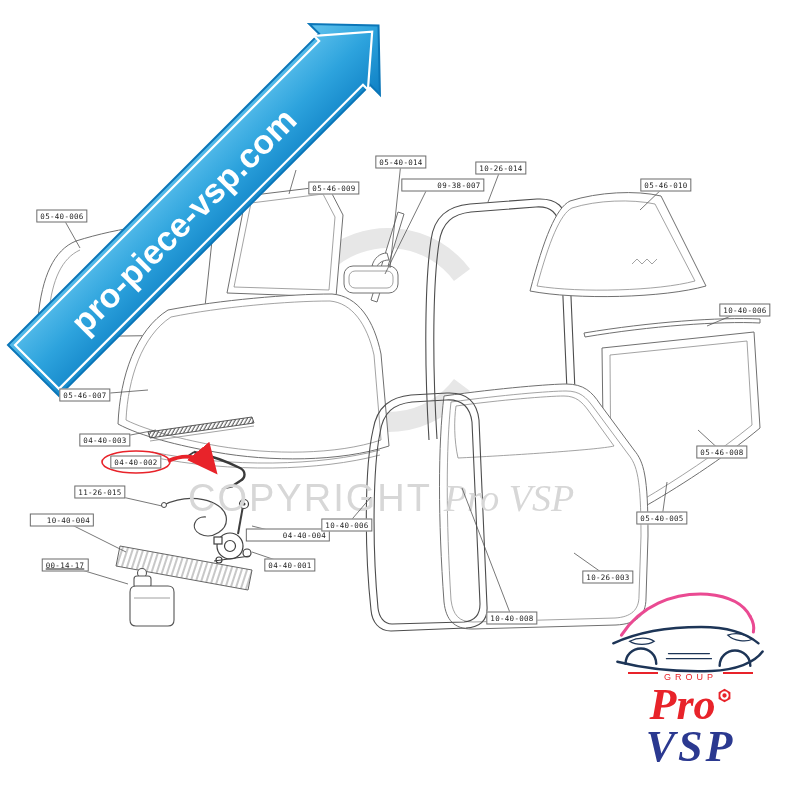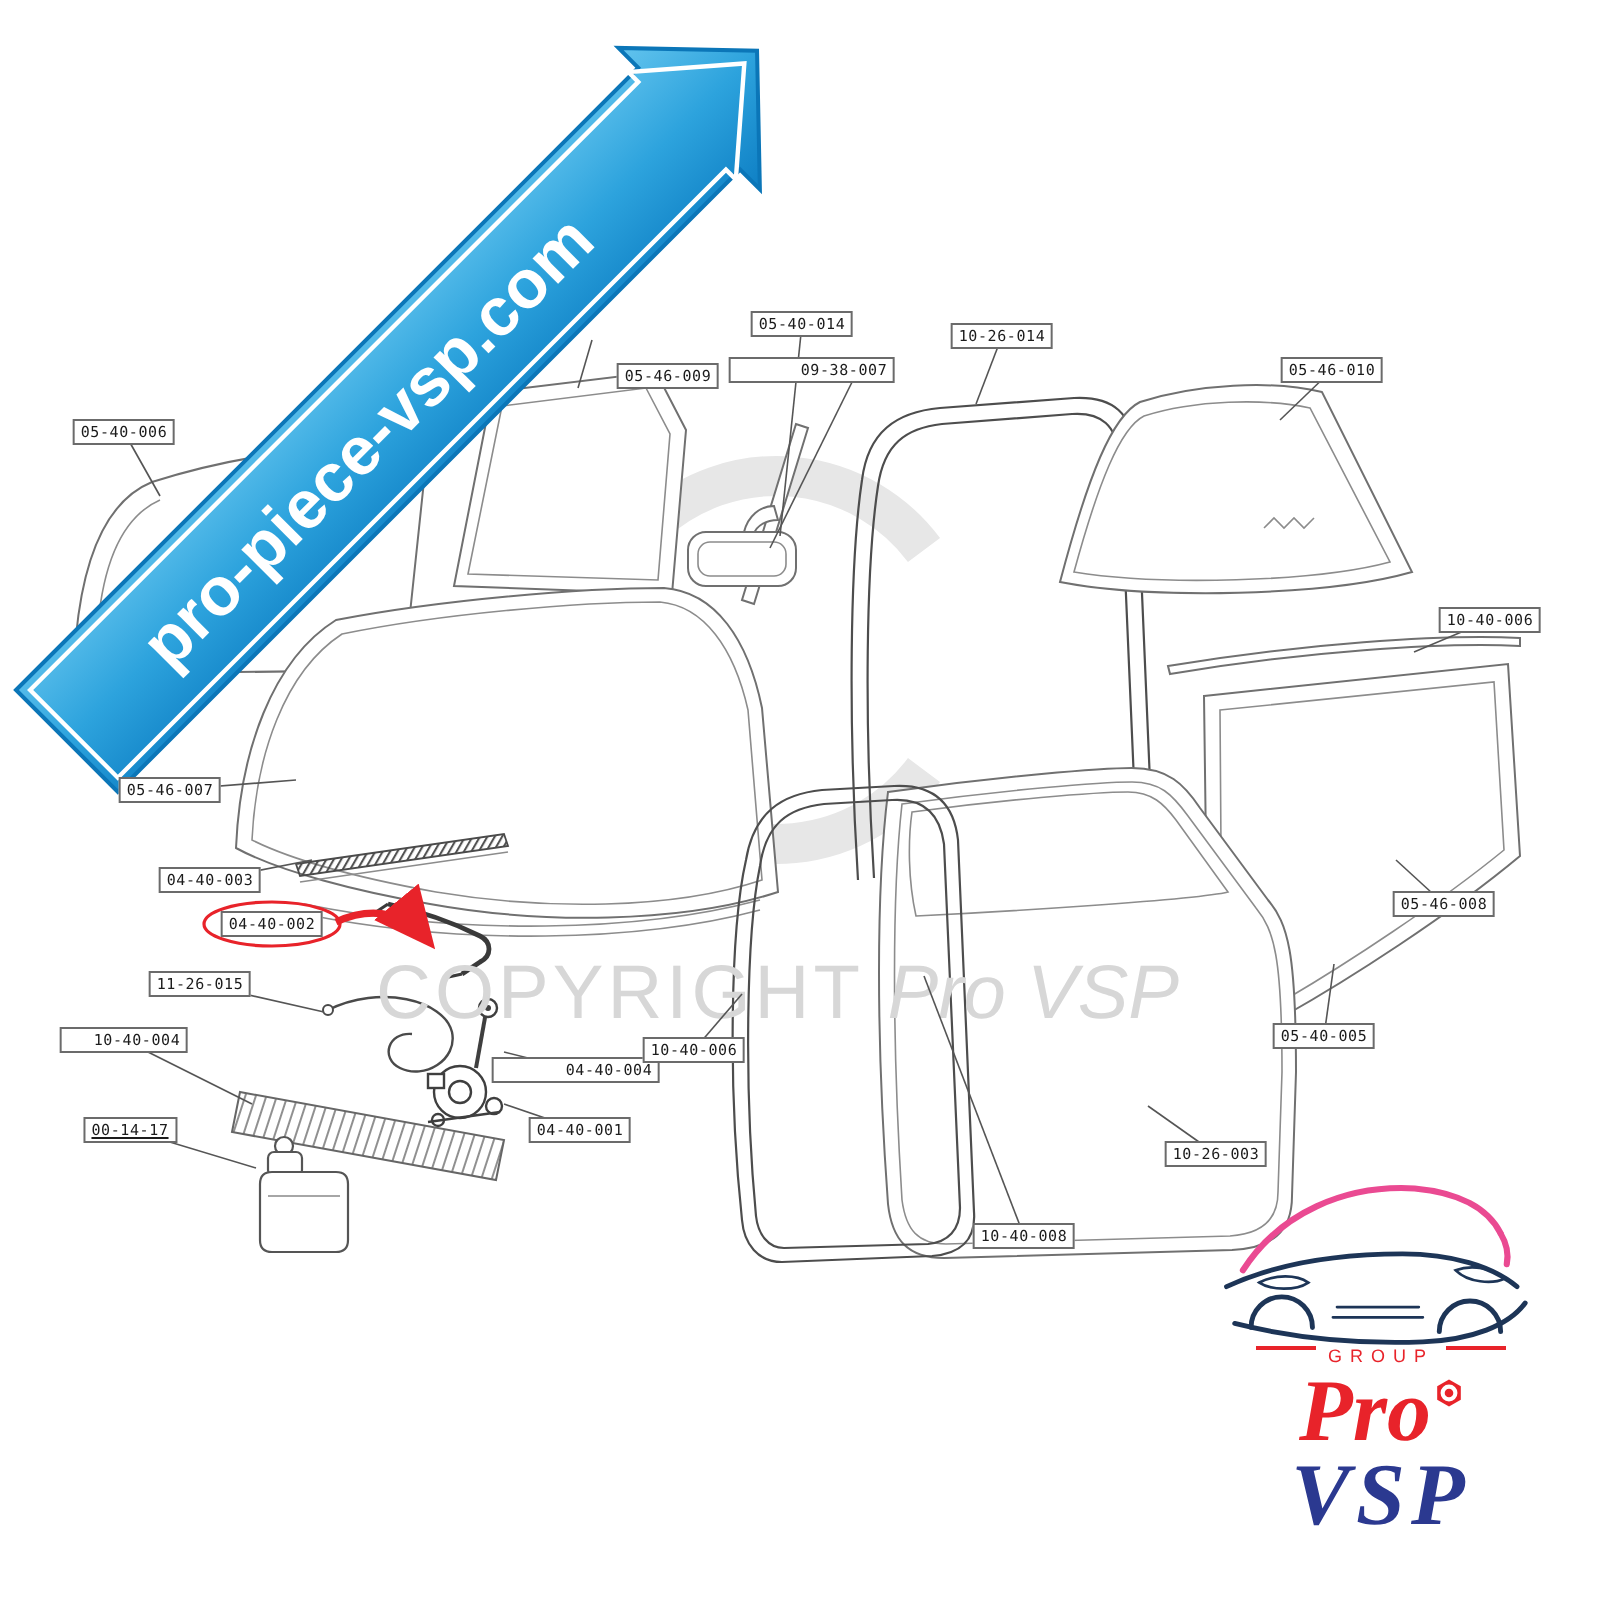--- a/index.html
+++ b/index.html
@@ -18,21 +18,21 @@
     padding:1px 3px;white-space:nowrap;z-index:6;cursor:pointer;
   }
   .leader{stroke:#555;stroke-width:.8;}
   .highlight-ellipse{fill:none;stroke:#e8232a;stroke-width:1.6;}
 
   
   #copyright{
     position:absolute;left:188px;top:476px;z-index:3;
     font-size:38px;color:#d7d7d7;letter-spacing:2px;white-space:nowrap;
   }
-  #copyright .brand{font-style:italic;font-family:Liberation Sans, sans-serif;letter-spacing:0;}
+  #copyright .brand{font-style:italic;font-family:Liberation Serif, serif;letter-spacing:0;}
 
   
   #logo{position:absolute;left:598px;top:584px;width:185px;text-align:center;z-index:7;}
   #logo-group{display:flex;align-items:flex-start;justify-content:center;gap:6px;
     color:#e8232a;font-size:9px;font-weight:normal;letter-spacing:4px;margin-top:-6px;}
   .gline{display:inline-block;width:30px;height:2px;background:#e8232a;}
   #logo-pro{font:italic bold 44px "Liberation Serif",serif;color:#e8232a;line-height:.95;margin-top:2px;}
   #logo-pro .hex{vertical-align:super;margin-left:1px;}
   #logo-vsp{font:italic bold 44px "Liberation Serif",serif;color:#2b3990;line-height:.95;letter-spacing:3px;}
   .lc-pink{fill:none;stroke:#ea4a92;stroke-width:3;stroke-linecap:round;}
@@ -205,21 +205,21 @@
     <line x1="512" y1="618" x2="462" y2="488" class="leader"></line>
     <line x1="608" y1="577" x2="574" y2="553" class="leader"></line>
     <line x1="662" y1="518" x2="667" y2="482" class="leader"></line>
     <line x1="722" y1="452" x2="698" y2="430" class="leader"></line>
   </svg>
 
 <div class="layer" id="label-layer">
     <div class="part-label" style="left: 62px; top: 216px;">05-40-006</div>
     <div class="part-label" style="left: 296px; top: 188px; margin-left: 38px;">05-46-009</div>
     <div class="part-label" style="left: 401px; top: 162px;">05-40-014</div>
-    <div class="part-label" style="left: 406px; top: 185px; padding-left: 35px;">09-38-007</div>
+    <div class="part-label" style="left: 443px; top: 185px; padding-left: 35px;">09-38-007</div>
     <div class="part-label" style="left: 501px; top: 168px;">10-26-014</div>
     <div class="part-label" style="left: 666px; top: 185px;">05-46-010</div>
     <div class="part-label" style="left: 745px; top: 310px;">10-40-006</div>
     <div class="part-label" style="left: 85px; top: 395px;">05-46-007</div>
     <div class="part-label" style="left: 105px; top: 440px;">04-40-003</div>
     <div class="part-label" style="left: 136px; top: 462px;">04-40-002</div>
     <div class="part-label" style="left: 100px; top: 492px;">11-26-015</div>
     <div class="part-label" style="left: 62px; top: 520px; padding-left: 16px;">10-40-004</div>
     <div class="part-label" style="left: 65px; top: 565px; text-decoration: underline;">00-14-17</div>
     <div class="part-label" style="left: 288px; top: 535px; padding-left: 36px;">04-40-004</div>

